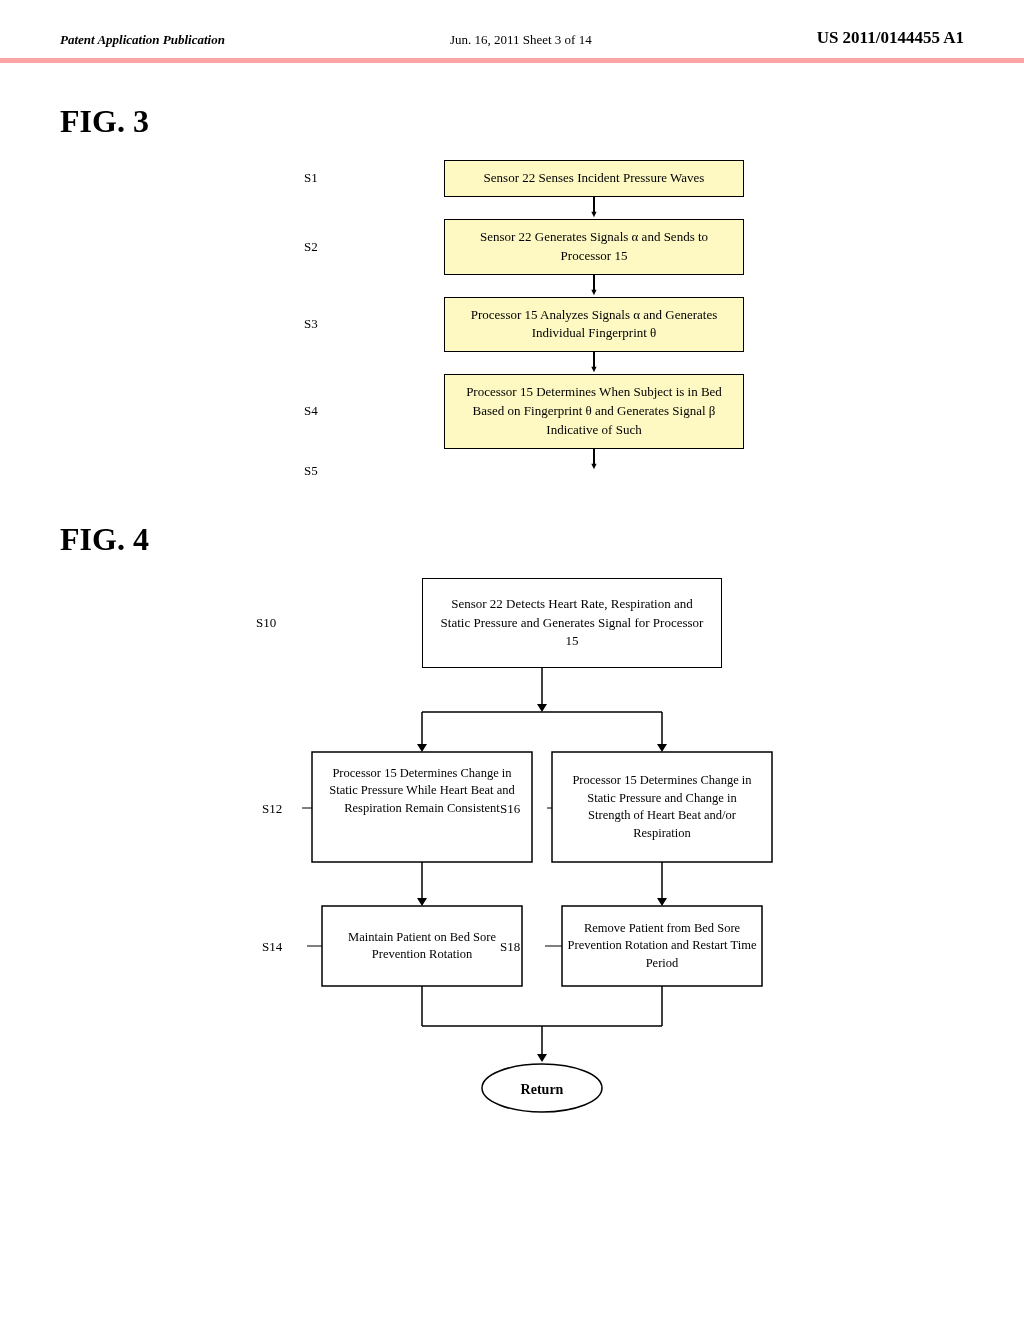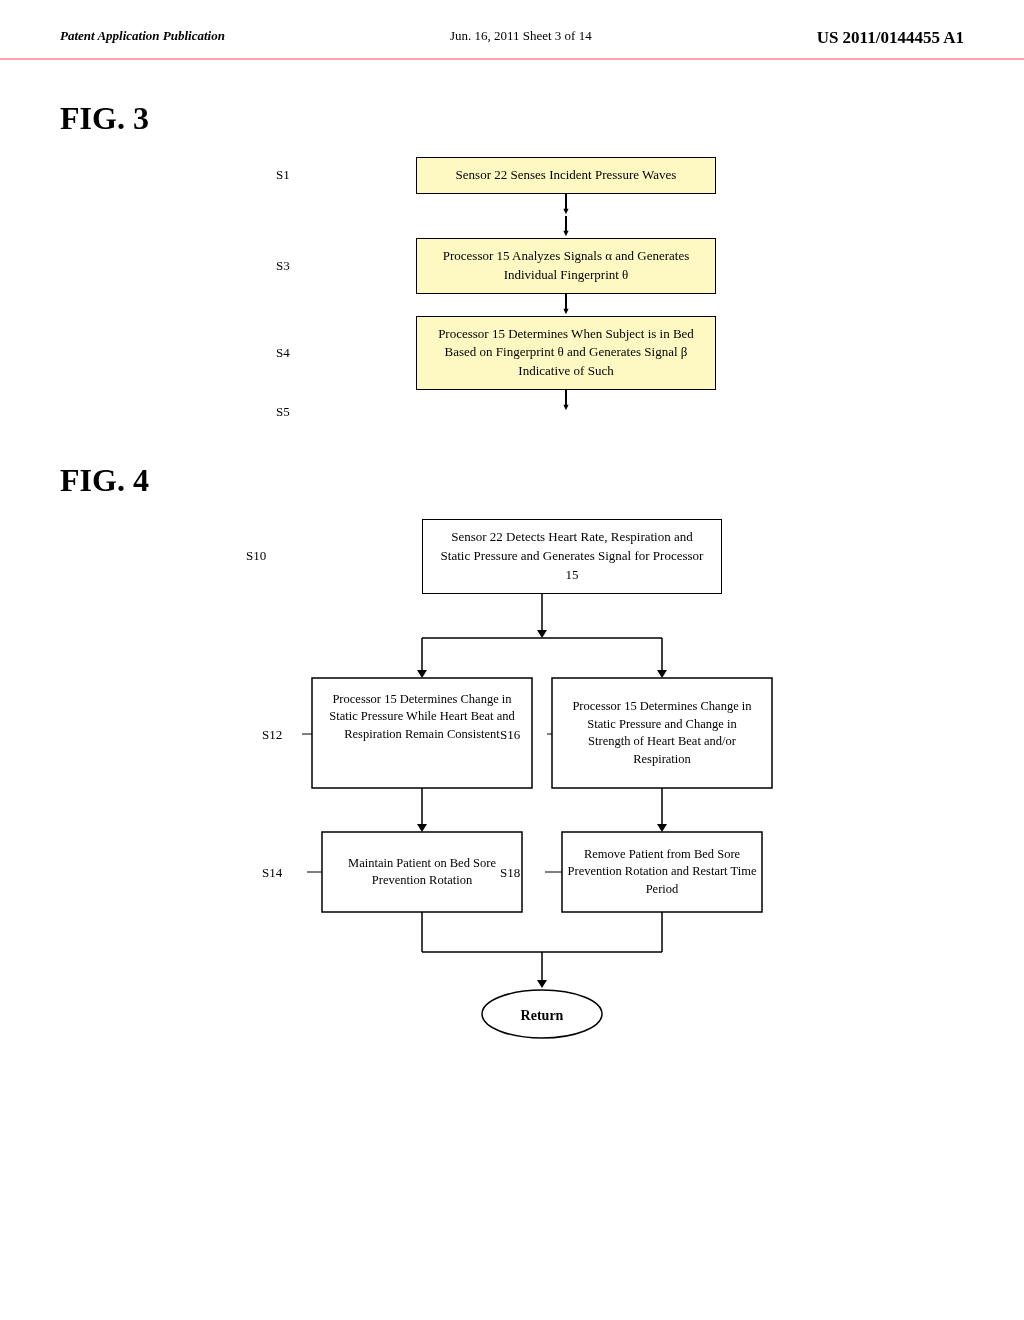--- a/index.html
+++ b/index.html
@@ -9,23 +9,23 @@
       width: 1024px;
       min-height: 1320px;
       position: relative;
       overflow-x: hidden;
     }
 
     
     .page-header {
       display: flex;
       justify-content: space-between;
-      align-items: flex-start;
+      align-items: flex-end;
       padding: 28px 60px 10px 60px;
-      border-bottom: 2px solid #fca5a5;
+      border-bottom: 5px solid #fca5a5;
       font-size: 13px;
     }
     .header-left { font-weight: bold; font-style: italic; }
     .header-center { font-size: 13px; }
     .header-right { font-size: 17px; font-weight: bold; }
 
     
     .page-content {
       padding: 30px 60px;
     }
@@ -99,28 +99,32 @@
   <span class="header-left">Patent Application Publication</span>
   <span class="header-center">Jun. 16, 2011   Sheet 3 of 14</span>
   <span class="header-right">US 2011/0144455 A1</span>
 </div>
 
 <div class="page-content">
 
   <div class="fig3-section">
     <div class="fig-label">FIG. 3</div>
 
-    <div style="display:flex; flex-direction:column; align-items:center; position:relative; left: 14px;">
+    <div style="display:flex; flex-direction:column; align-items:center; position:relative; left: 42px;">
 
       <div class="step-row-fig3">
         <span class="step-label-fig3">S1</span>
         <div class="flow-box-fig3">Sensor 22 Senses Incident Pressure Waves</div>
       </div>
       <div class="arrow-down-fig3"></div>
 
+      <div class="step-row-fig3">
+        <span class="step-label-fig3">S2</span>
+        <div class="flow-box-fig3">Sensor 22 Generates Signals α and Sends to Processor 15</div>
+      </div>
       <div class="arrow-down-fig3"></div>
 
       <div class="step-row-fig3">
         <span class="step-label-fig3">S3</span>
         <div class="flow-box-fig3">Processor 15 Analyzes Signals α and Generates Individual Fingerprint θ</div>
       </div>
       <div class="arrow-down-fig3"></div>
 
       <div class="step-row-fig3">
         <span class="step-label-fig3">S4</span>
@@ -134,22 +138,22 @@
 
     </div>
   </div>
 
   <div class="fig4-section">
     <div class="fig-label">FIG. 4</div>
 
     <div style="position: relative; width: 660px; margin: 0 auto; left: 30px;">
 
       <div style="display:flex; align-items:center; justify-content:center; position:relative; width:600px; margin: 0 auto;">
-        <span style="position:absolute; left:4px; font-size:13px;">S10</span>
-        <div style="border:1.5px solid #000; padding:8px 14px; text-align:center; font-size:13px; line-height:1.45; width:300px; background:#fff; margin-left:60px;">Sensor 22 Detects Heart Rate, Respiration and Static Pressure and Generates Signal for Processor 15</div>
+        <span style="position:absolute; left:14px; font-size:13px;">S10</span>
+        <div style="border:1.5px solid #000; padding:16px 14px; text-align:center; font-size:13px; line-height:1.45; width:300px; background:#fff; margin-left:60px;">Sensor 22 Detects Heart Rate, Respiration and Static Pressure and Generates Signal for Processor 15</div>
       </div>
 
       <svg width="600" height="620" style="display:block; margin: 0 auto; overflow:visible;">
 
         <line x1="300" y1="0" x2="300" y2="40" stroke="#000" stroke-width="1.5"></line>
         <polygon points="295,36 305,36 300,44" fill="#000"></polygon>
 
         <line x1="180" y1="44" x2="420" y2="44" stroke="#000" stroke-width="1.5"></line>
 
         <line x1="180" y1="44" x2="180" y2="80" stroke="#000" stroke-width="1.5"></line>

